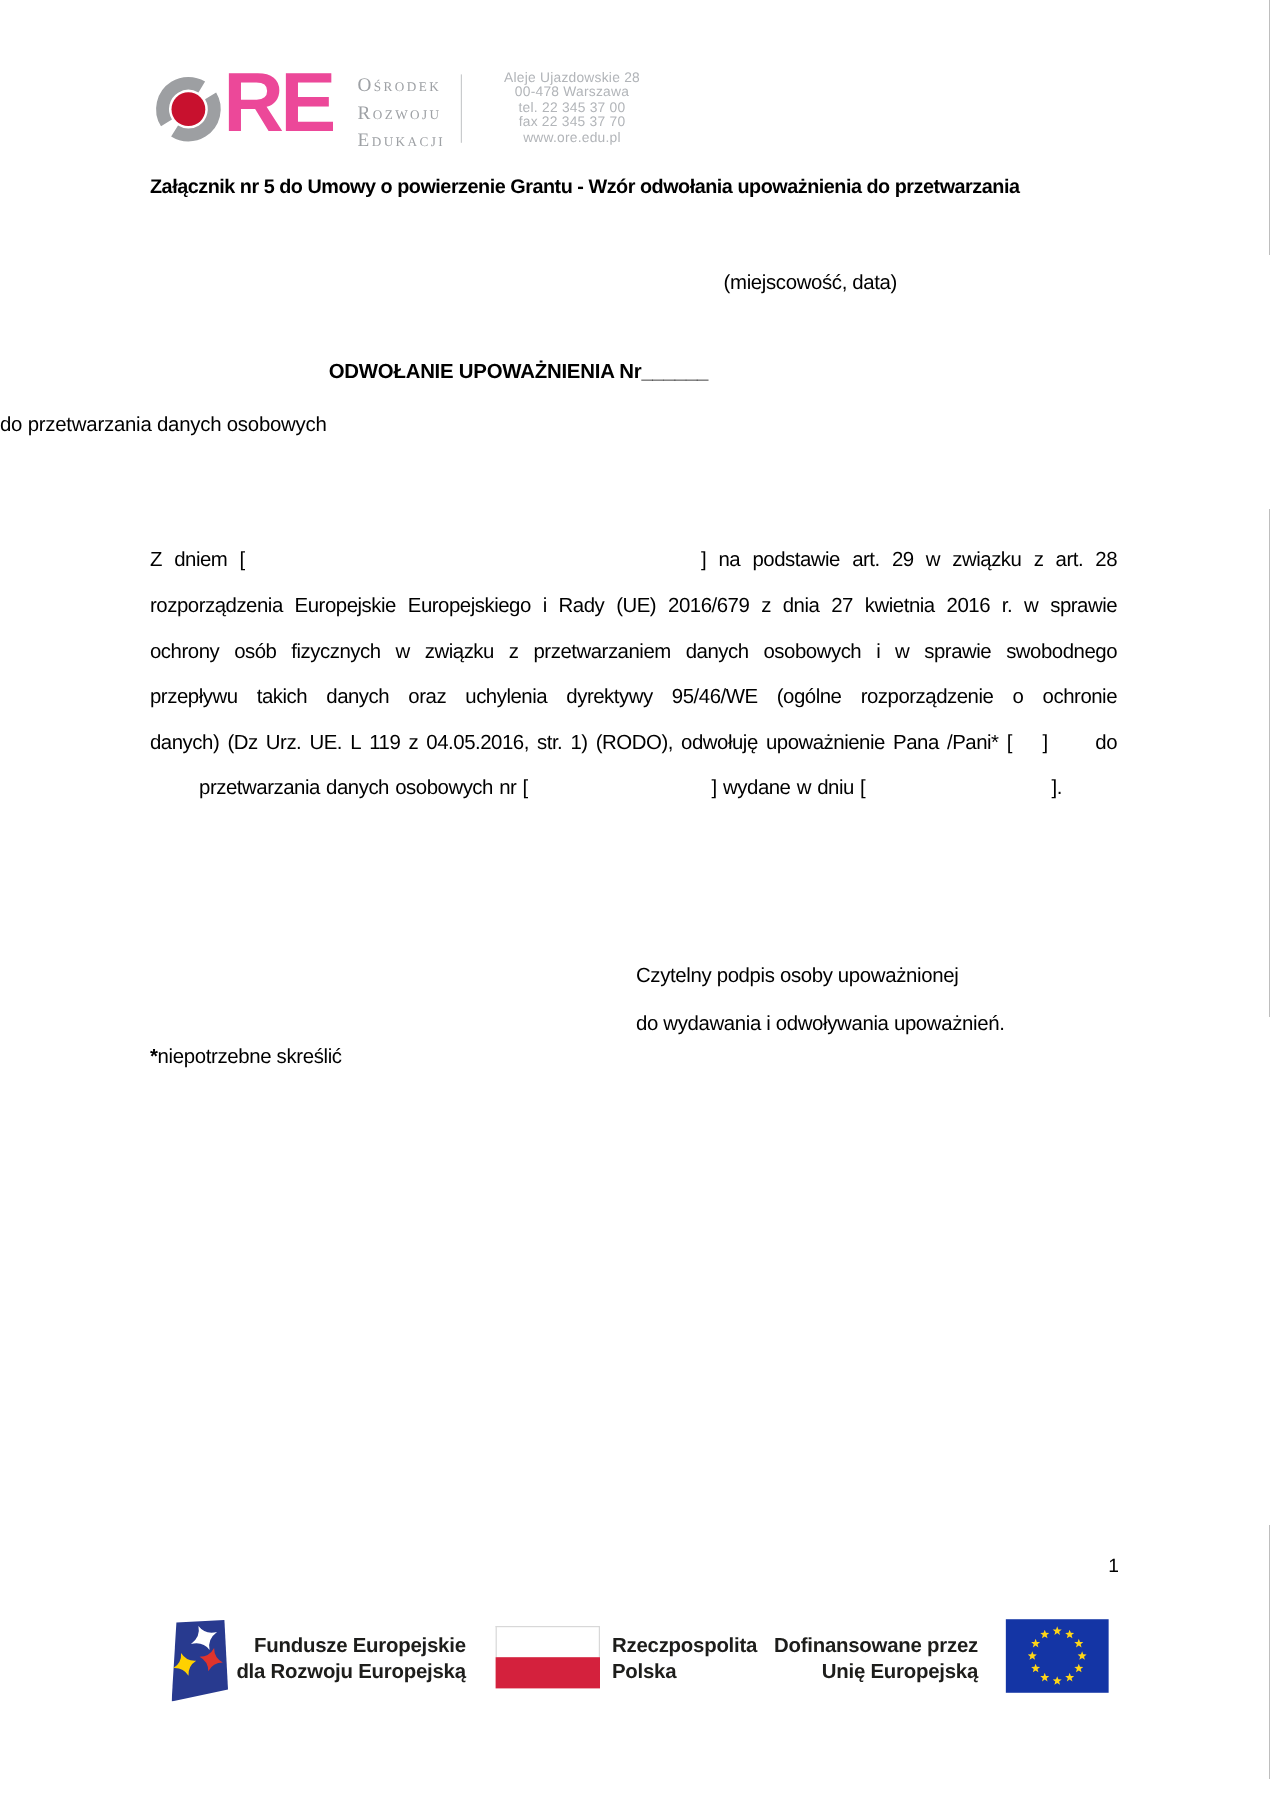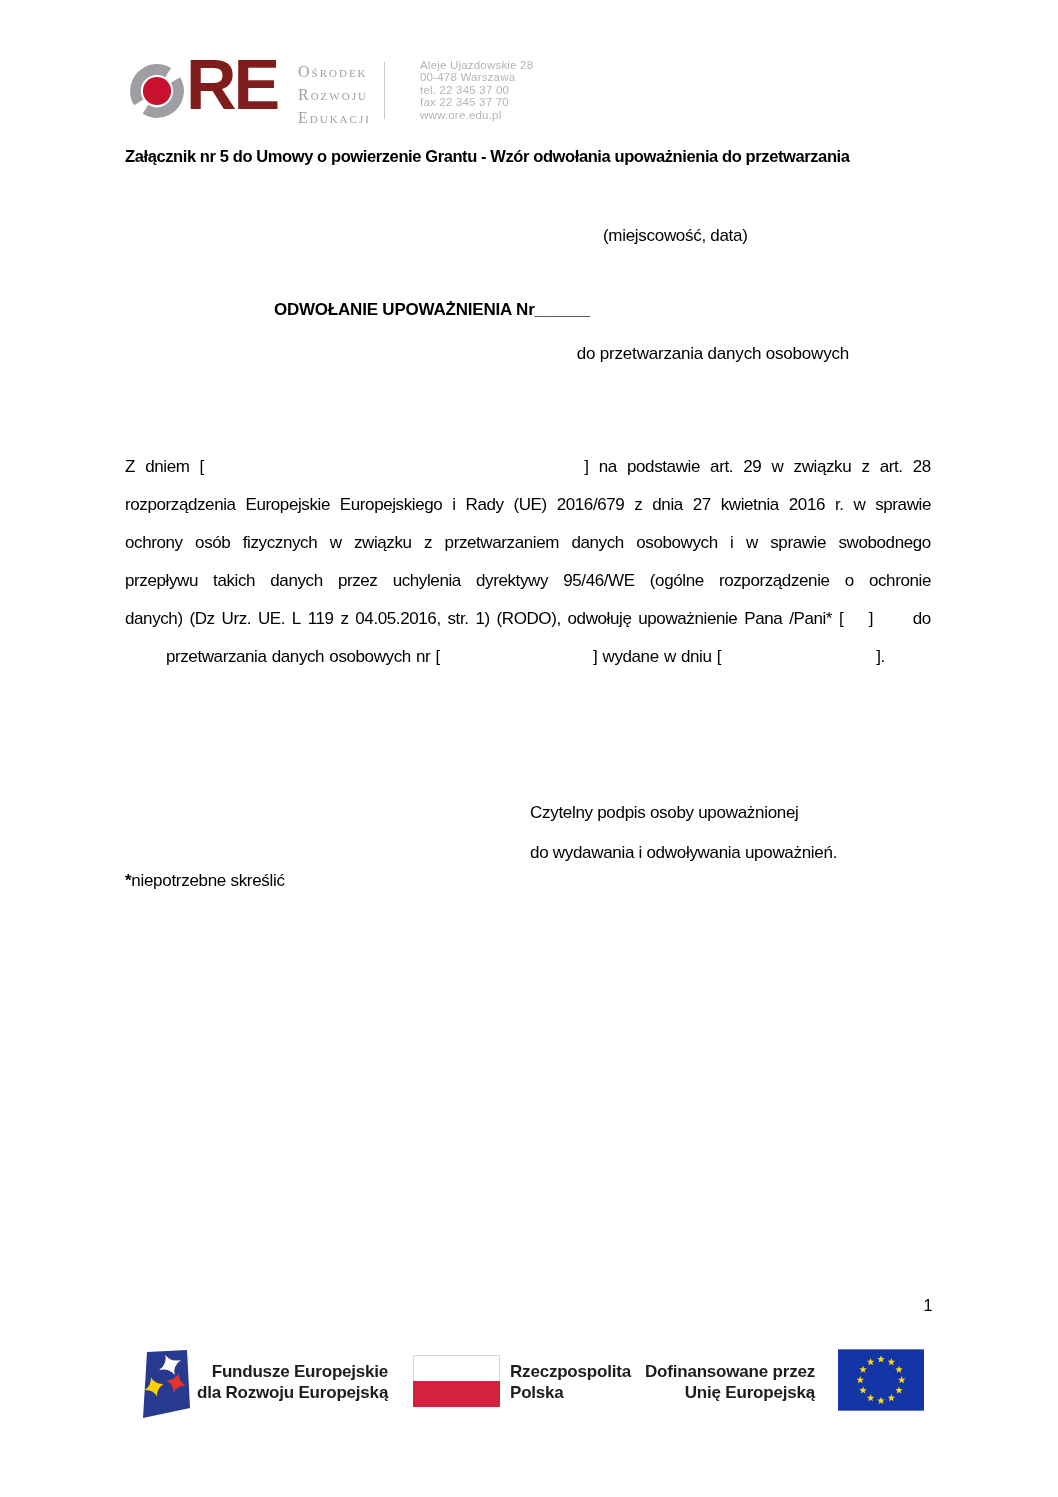--- a/index.html
+++ b/index.html
@@ -5,42 +5,42 @@
   html,body { margin:0; padding:0; background:#888; }
   .page {
     position:relative; width:1058px; height:1497px; margin:0 auto;
     background:#ffffff; overflow:hidden;
     font-family:"Liberation Sans", sans-serif; color:#000;
   }
   
   .ore-logo { position:absolute; left:128px; top:62px; width:58px; height:58px; }
   .ore-letters {
     position:absolute; left:186px; top:50px; font-size:70px; line-height:70px;
-    font-weight:bold; color:#7f1d1d; letter-spacing:-3px;
+    font-weight:bold; color:#ec4899; letter-spacing:-3px;
   }
   .ore-org {
     position:absolute; left:298px; top:60px; color:#9ea1a5;
     font-variant:small-caps; font-size:16px; line-height:23px; letter-spacing:2px;font-family:Liberation Serif, serif;
   }
   .ore-divider { position:absolute; left:384px; top:62px; width:1px; height:57px; background:#c9cbcd; }
   .ore-address {
     position:absolute; left:420px; top:59px; color:#b2b5b9;
-    font-size:11.5px; line-height:12.4px; letter-spacing:0.2px;
+    font-size:11.5px; line-height:12.4px; letter-spacing:0.2px;text-align:center;
   }
   
   .heading {
     position:absolute; left:125px; top:141px; width:880px;
     font-weight:bold; font-size:16.5px; line-height:31px; letter-spacing:-0.4px; white-space:nowrap;
   }
   .date-line { position:absolute; left:603px; top:226px; font-size:17px; letter-spacing:-0.3px; }
   .doc-title {
     position:absolute; left:0; top:300px; width:864px; text-align:center;
     font-weight:bold; font-size:17px; letter-spacing:-0.2px;
   }
-  .doc-subtitle { position:absolute; left:0; top:344px; width:849px; text-align:right; font-size:17px; letter-spacing:-0.2px; }
+  .doc-subtitle { position:absolute; left:0; top:344px; width:849px; text-align:left; font-size:17px; letter-spacing:-0.2px; }
   .body-par { position:absolute; left:125px; top:448px; width:806px; font-size:17px; letter-spacing:-0.4px; }
   .body-line { display:flex; align-items:baseline; height:38px; line-height:38px;justify-content:center; }
   .body-line.just { justify-content:space-between; }
   .body-line.left .word { margin-right:5.2px; }
   .gap { display:inline-block; flex:0 0 auto; height:1px; align-self:center; }
   .signature { position:absolute; left:530px; top:793px; font-size:17px; line-height:40px; letter-spacing:-0.3px; }
   .footnote { position:absolute; left:125px; top:871px; font-size:17px; letter-spacing:-0.3px; }
   .footnote .star { font-weight:bold; }
   .page-number { position:absolute; left:916px; top:1297px; width:24px; text-align:center; font-size:16px; }
   
@@ -131,21 +131,21 @@
         <span class="word">osobowych</span>
         <span class="word">i</span>
         <span class="word">w</span>
         <span class="word">sprawie</span>
         <span class="word">swobodnego</span>
       </div>
       <div class="body-line just">
         <span class="word">przepływu</span>
         <span class="word">takich</span>
         <span class="word">danych</span>
-        <span class="word">przez</span>
+        <span class="word">oraz</span>
         <span class="word">uchylenia</span>
         <span class="word">dyrektywy</span>
         <span class="word">95/46/WE</span>
         <span class="word">(ogólne</span>
         <span class="word">rozporządzenie</span>
         <span class="word">o</span>
         <span class="word">ochronie</span>
       </div>
       <div class="body-line just">
         <span class="word">danych)</span>

